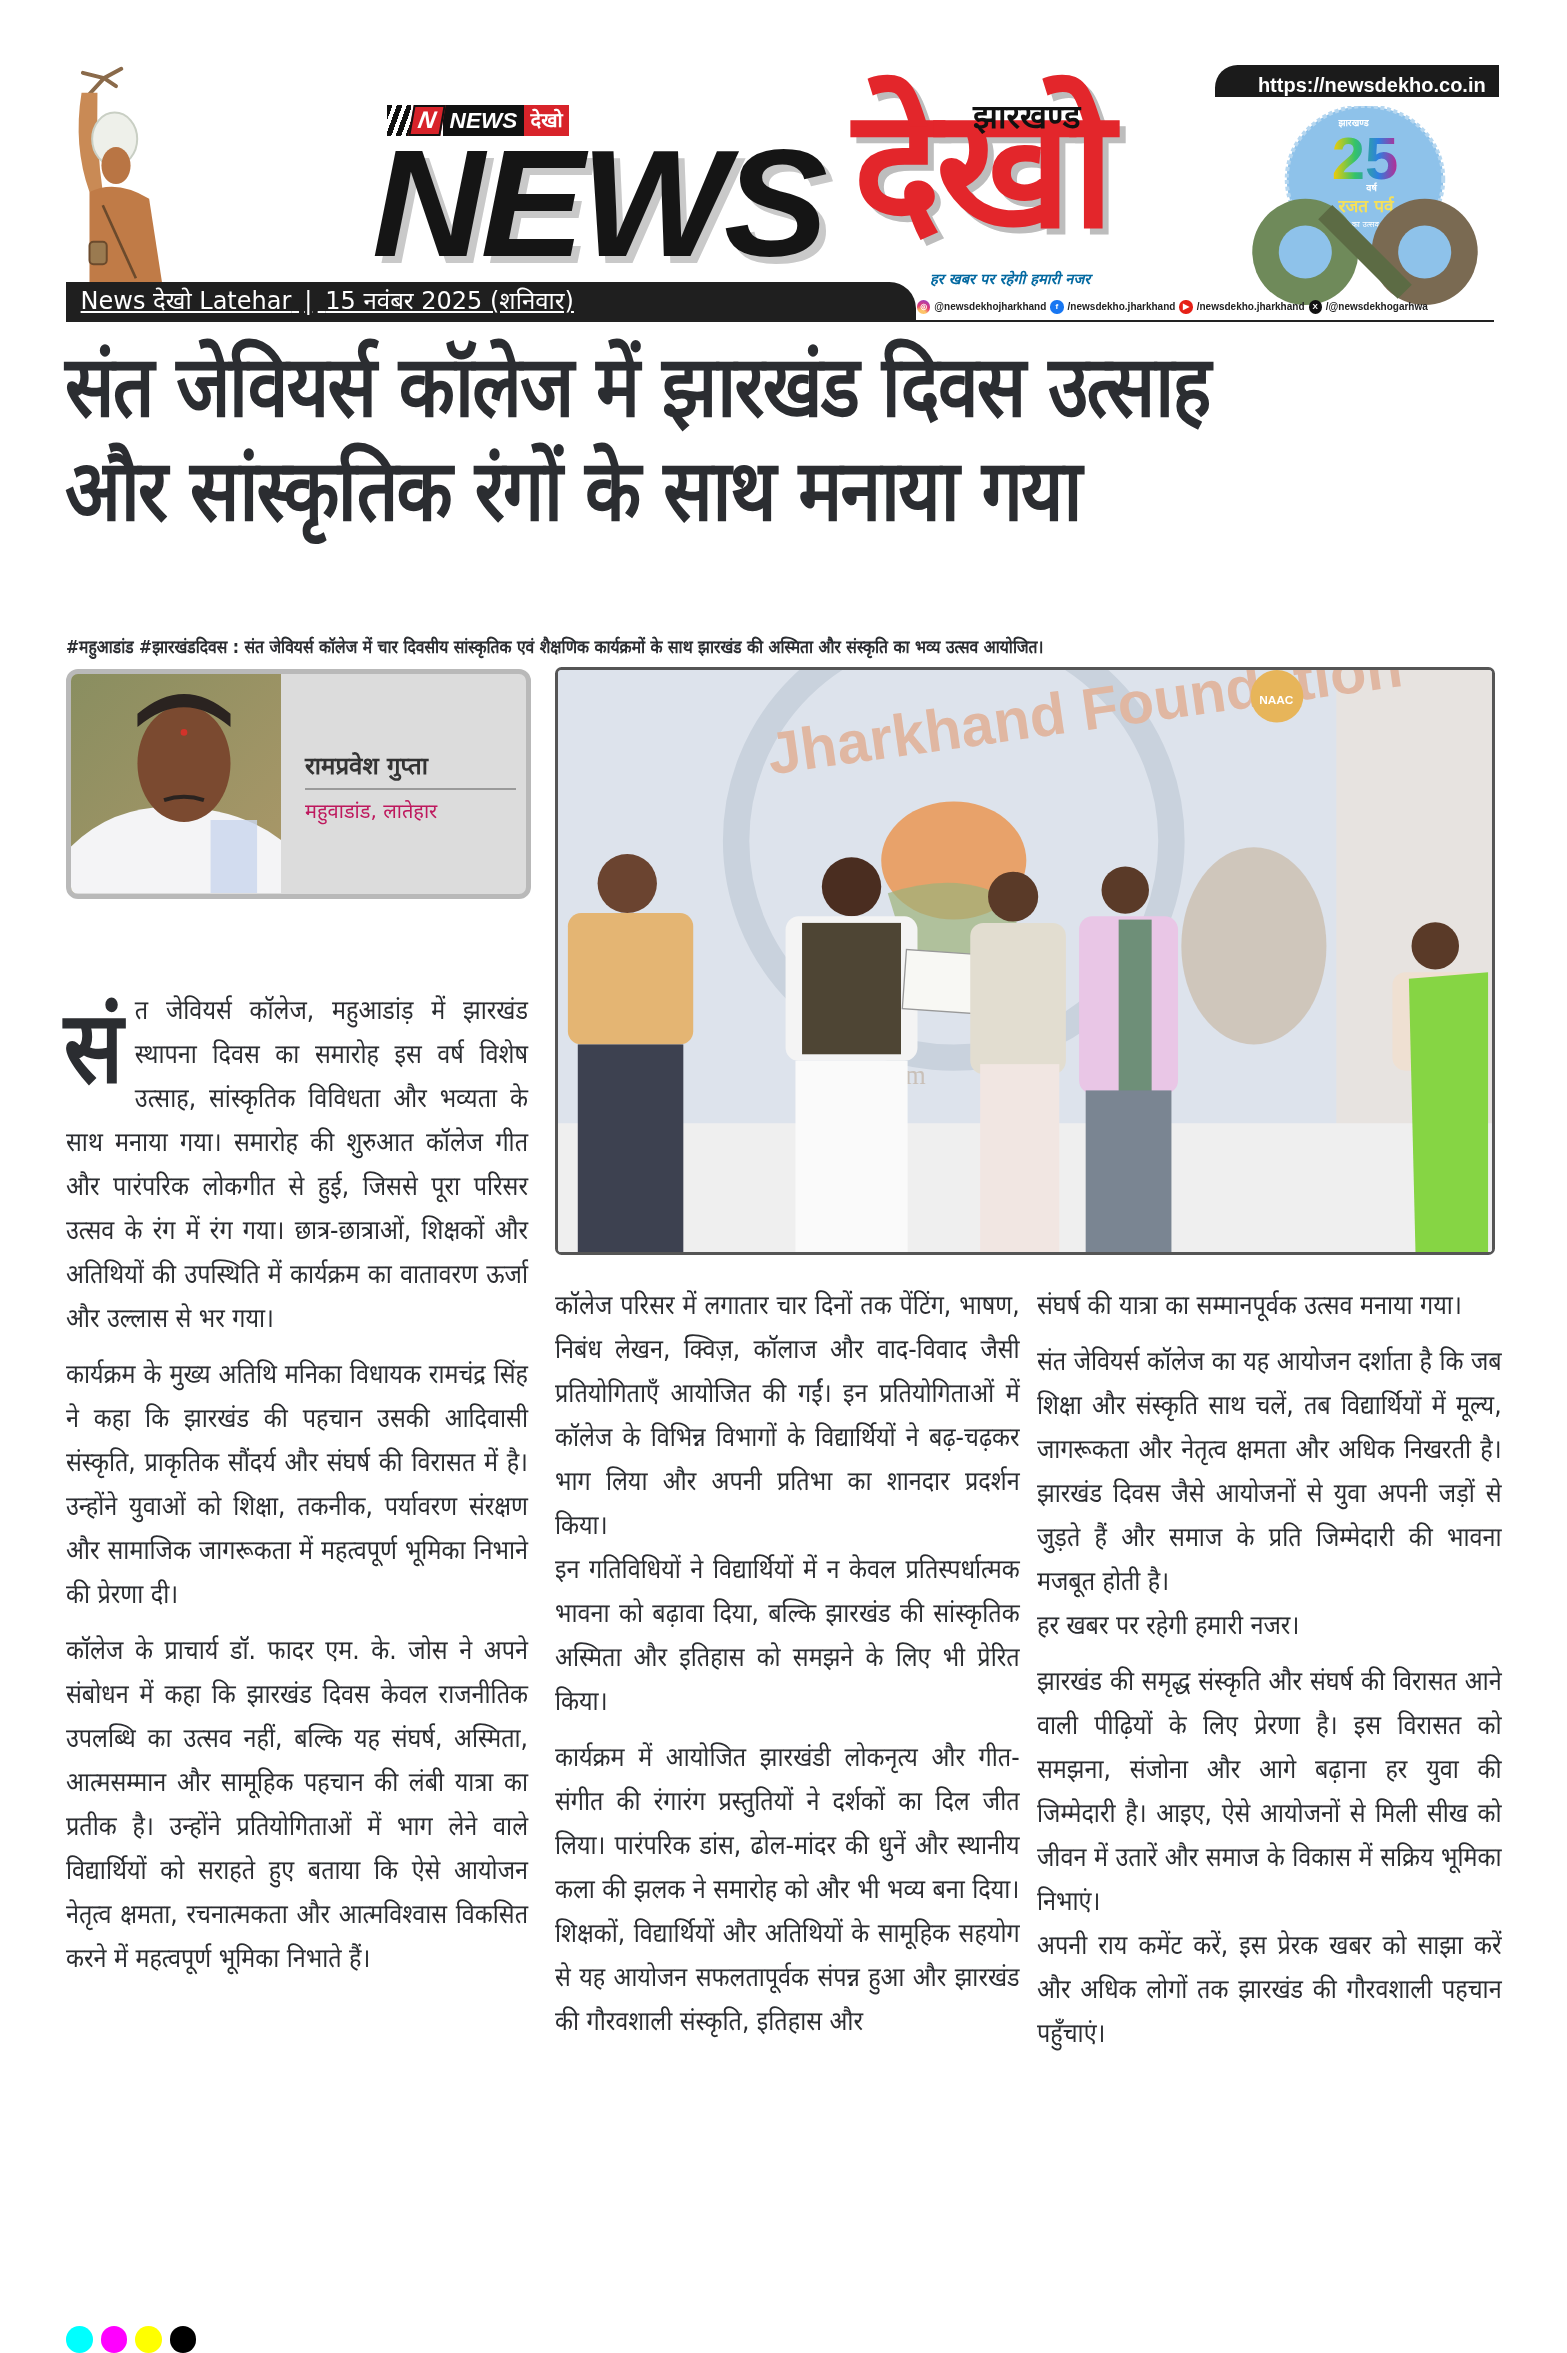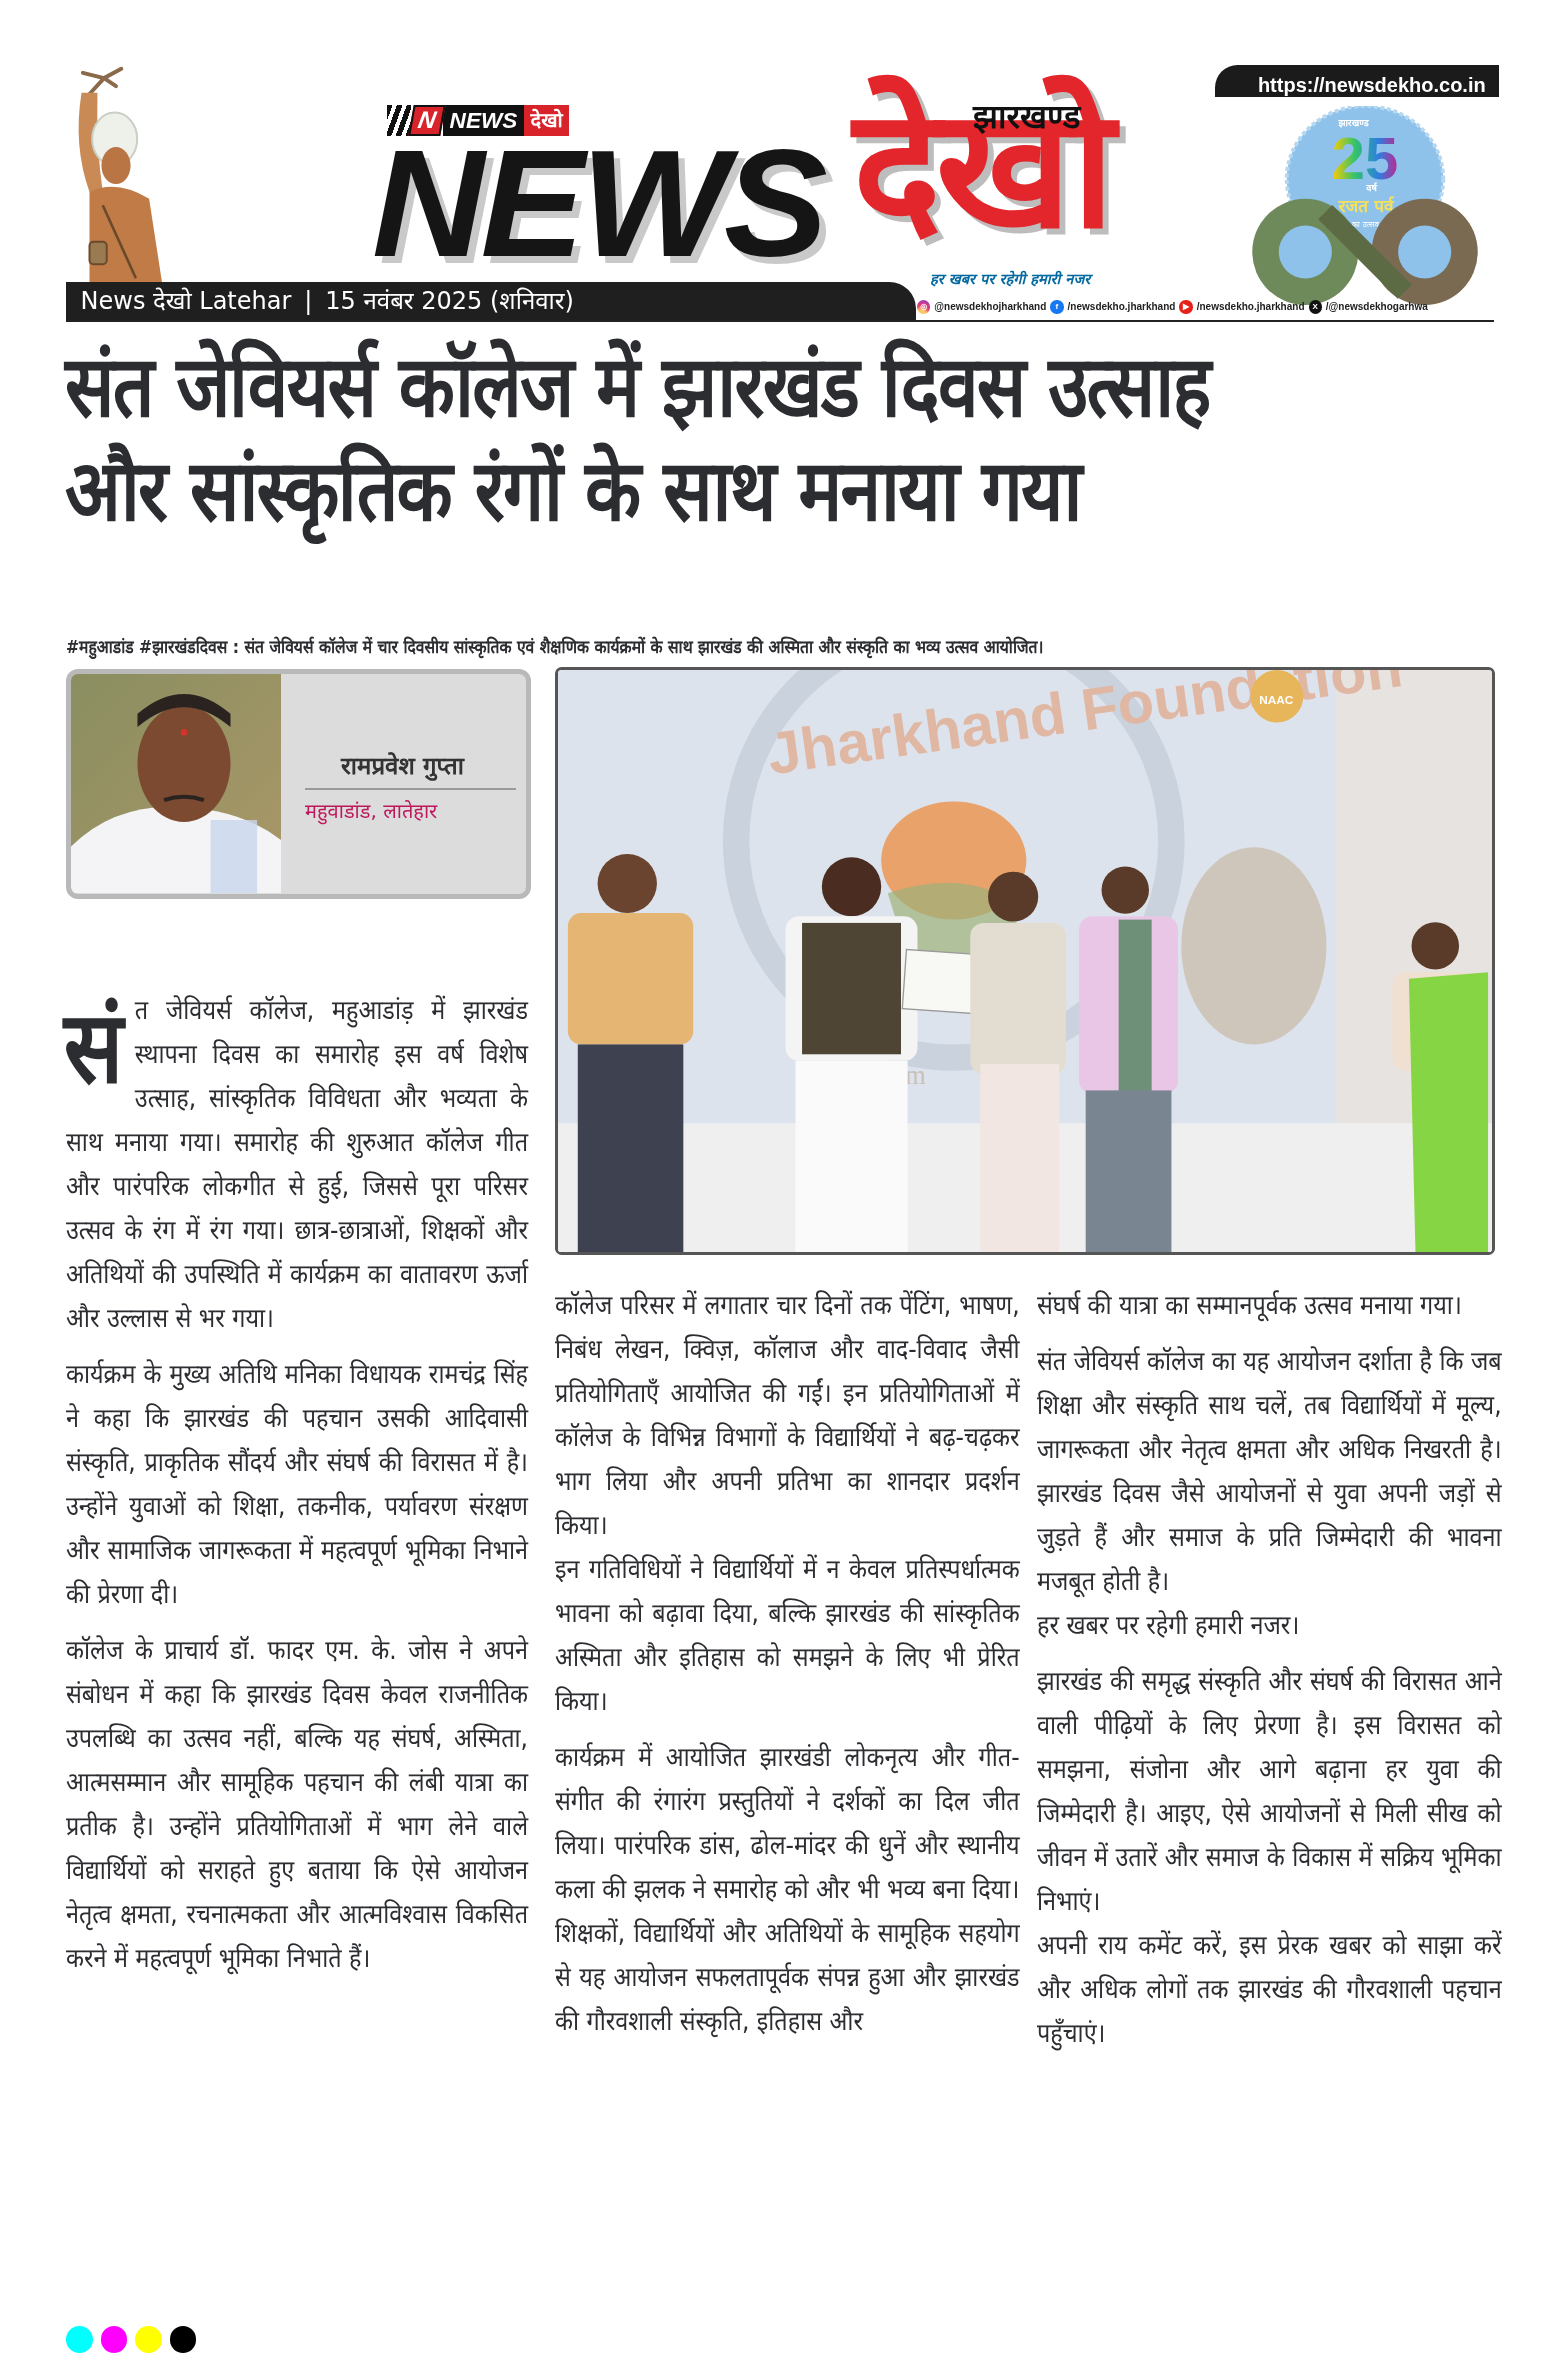--- a/index.html
+++ b/index.html
@@ -16,34 +16,34 @@
   .small-logo .dekho { background: #d8232a; color: #fff; font: bold 20px/31px "DejaVu Sans", sans-serif; padding: 0 6.6px; }
 
   .big-news { position: absolute; left: 372px; top: 126px; font: italic 900 153px/1 "Liberation Sans", sans-serif; letter-spacing: -4px; color: #151515; text-shadow: 6.6px 6.6px 0 #c9c9c9; transform: scaleX(1.02); transform-origin: left; }
   .big-dekho { position: absolute; left: 853px; top: 86px; font: bold 166px/1 "DejaVu Sans", sans-serif; color: #e3262b; text-shadow: 6px 6px 0 #bdbdbd; letter-spacing: -5.3px; }
   .state-label { position: absolute; left: 973px; top: 100px; font: bold 33px/1 "DejaVu Sans", sans-serif; color: #111; }
   .tagline { position: absolute; left: 930px; top: 272px; font: italic bold 14.6px/1 "DejaVu Sans", sans-serif; color: #0369a1; }
 
   .url-tab { position: absolute; left: 1215px; top: 65px; width: 284px; height: 32px; background: #1b1b1b; border-radius: 22.6px 0 0 0; color: #fff; font: bold 20px/40px "Liberation Sans", sans-serif; text-align: right; padding-right: 13.3px; }
   .rajat-badge { position: absolute; left: 1239px; top: 106px; width: 252px; height: 199px; }
 
-  .dateline-bar { position: absolute; left: 66px; top: 282px; width: 850px; height: 39px; background: #1f1f1f; border-radius: 0 26.6px 0 0; color: #fff; font: 24px/39px "DejaVu Sans", sans-serif; padding-left: 14.6px; white-space: nowrap; }
+  .dateline-bar { position: absolute; left: 66px; top: 282px; width: 850px; height: 39px; background: #1f1f1f; border-radius: 0 26.6px 0 0; color: #fff; font: 24px/39px "DejaVu Sans", sans-serif; padding-left: 14.6px; white-space: nowrap; text-decoration: underline; }
   .dateline-bar .sep { margin: 0 5.3px; }
   .social-row { position: absolute; left: 917px; top: 297px; width: 578px; height: 20px; display: flex; align-items: center; gap: 4px; font: bold 10px/20px "Liberation Sans", sans-serif; color: #222; white-space: nowrap; }
   .soc-ico { width: 13.3px; height: 13.3px; border-radius: 50%; display: inline-flex; align-items: center; justify-content: center; color: #fff; font: bold 8px/1 "Liberation Sans", sans-serif; flex: none; }
   .rule-top { position: absolute; left: 66px; top: 320px; width: 1428px; height: 2px; background: #222; }
 
   
   .headline { position: absolute; left: 65px; top: 335px; width: 1448px; font: bold 85px/104px "DejaVu Sans", sans-serif; color: #2b2d31; letter-spacing: -2px; transform: scaleX(0.86); transform-origin: left top; width: 1694px; }
   .subhead { position: absolute; left: 66px; top: 635px; width: 1594px; font: bold 18px/24px "DejaVu Sans", sans-serif; color: #2b2d31; transform: scaleX(0.87); transform-origin: left top; white-space: nowrap; }
 
   
   .author-card { position: absolute; left: 66px; top: 669px; width: 465px; height: 230px; background: #dcdcdc; border: 5.3px solid #b9b9b9; border-radius: 12px; overflow: hidden; }
   .author-photo { position: absolute; left: 0; top: 0; width: 210px; height: 219px; }
-  .author-name { position: absolute; left: 234px; top: 78px; font: bold 24px/1.2 "DejaVu Sans", sans-serif; color: #333; margin-left: 36px; }
+  .author-name { position: absolute; left: 234px; top: 78px; font: bold 24px/1.2 "DejaVu Sans", sans-serif; color: #333; }
   .author-rule { position: absolute; left: 234px; top: 114px; width: 211px; height: 2px; background: #9a9a9a; }
   .author-loc { position: absolute; left: 234px; top: 125px; font: 20px/1.2 "DejaVu Sans", sans-serif; color: #be185d; }
 
   
   .main-photo { position: absolute; left: 555px; top: 667px; width: 940px; height: 588px; border: 3.3px solid #555; border-radius: 6.6px; overflow: hidden; background: #dfe3ea; }
 
   
   .col { position: absolute; width: 465px; font: 26.6px/44px "DejaVu Sans", sans-serif; color: #2b2d31; text-align: justify; transform: scaleX(0.88); transform-origin: left top; }
   .col p { margin-bottom: 12px; }
   .col p.tight { margin-bottom: 0; }

